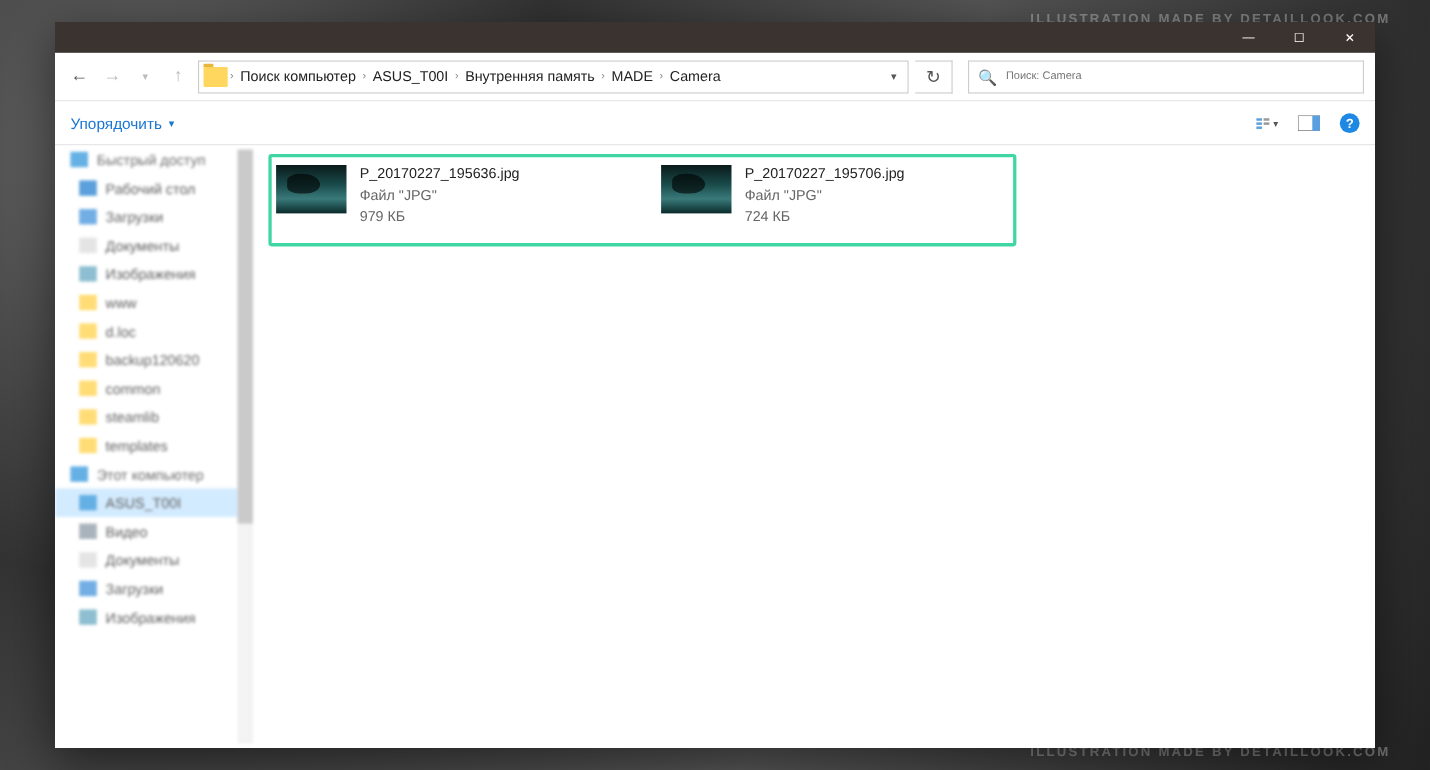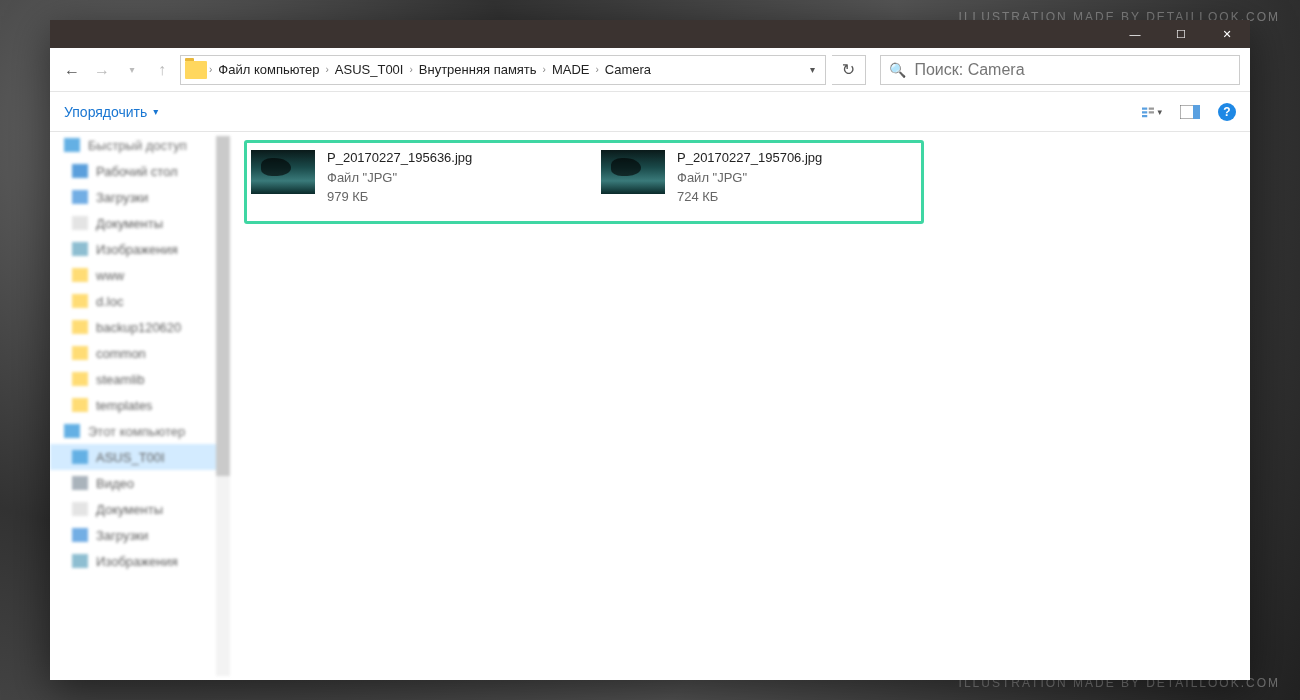--- a/index.html
+++ b/index.html
@@ -3,21 +3,21 @@
 <meta charset="utf-8">
 <style>
   *{box-sizing:border-box;margin:0;padding:0;font-family:"Segoe UI",Arial,sans-serif}
   html,body{width:1300px;height:700px;overflow:hidden}
   body{
     background:#4a4a4a;
     background-image:radial-gradient(circle at 10% 20%,#666 0%,#333 30%,#555 60%,#222 100%);
     display:flex;align-items:center;justify-content:center;
     position:relative;
   }
-  .watermark{position:absolute;right:20px;color:rgba(255,255,255,.35);font-size:12px;letter-spacing:2px;font-weight:400}
+  .watermark{position:absolute;right:36px;color:rgba(255,255,255,.35);font-size:12px;letter-spacing:2px;font-weight:700}
   .watermark.top{top:10px}
   .watermark.bottom{bottom:10px}
   .window{
     width:1200px;height:660px;background:#fff;position:relative;
     box-shadow:0 10px 40px rgba(0,0,0,.5);
     display:flex;flex-direction:column;
   }
   .titlebar{
     height:28px;background:#3b3330;display:flex;justify-content:flex-end;align-items:center;
   }
@@ -29,21 +29,21 @@
   .nav-btn.dis{color:#bbb}
   .folder-icon{width:22px;height:18px;background:#ffd75e;border-radius:1px;position:relative}
   .folder-icon::before{content:"";position:absolute;top:-3px;left:0;width:9px;height:3px;background:#e8b73a;border-radius:1px 1px 0 0}
   .crumbs{flex:1;height:30px;border:1px solid #ccc;display:flex;align-items:center;padding:0 4px;font-size:13px;background:#fff}
   .crumb{padding:0 4px;color:#222}
   .sep{color:#888;padding:0 2px;font-size:10px}
   .crumb-drop{margin-left:auto;color:#555;padding:0 6px;font-size:10px}
   .refresh{width:34px;height:30px;border:1px solid #ccc;border-left:none;display:flex;align-items:center;justify-content:center;color:#555}
   .search{width:360px;height:30px;border:1px solid #ccc;display:flex;align-items:center;padding:0 8px;margin-left:8px}
   .search-icon{color:#888;font-size:14px;margin-right:8px}
-  .search input{border:none;outline:none;flex:1;font-size:16px;color:#0369a1}
+  .search input{border:none;outline:none;flex:1;font-size:10px;color:#0369a1}
   .toolbar{
     height:40px;display:flex;align-items:center;padding:0 14px;border-bottom:1px solid #e5e5e5;
   }
   .organize{color:#1976d2;font-size:14px;display:flex;align-items:center;gap:6px}
   .tb-right{margin-left:auto;display:flex;align-items:center;gap:18px}
   .tb-ic{width:20px;height:20px;display:flex;align-items:center;justify-content:center;font-size:14px;color:#555}
   .help{width:18px;height:18px;border-radius:50%;background:#1e88e5;color:#fff;display:flex;align-items:center;justify-content:center;font-size:12px;font-weight:bold}
   .body{flex:1;display:flex;overflow:hidden;position:relative}
   .side{width:180px;position:relative;overflow:hidden;filter:blur(1.5px);opacity:.85}
   .side-scroll{position:absolute;right:0;top:4px;width:14px;bottom:4px;background:#f1f1f1}
@@ -93,21 +93,21 @@
   </div>
 
   <div class="addr">
     <div class="nav-btn">←</div>
     <div class="nav-btn dis">→</div>
     <div class="nav-btn dis" style="font-size:10px">▾</div>
     <div class="nav-btn dis">↑</div>
     <div class="crumbs">
       <div class="folder-icon"></div>
       <span class="sep">›</span>
-      <span class="crumb">Файл компьютер</span>
+      <span class="crumb">Поиск компьютер</span>
       <span class="sep">›</span>
       <span class="crumb">ASUS_T00I</span>
       <span class="sep">›</span>
       <span class="crumb">Внутренняя память</span>
       <span class="sep">›</span>
       <span class="crumb">MADE</span>
       <span class="sep">›</span>
       <span class="crumb">Camera</span>
       <span class="crumb-drop">▾</span>
     </div>

